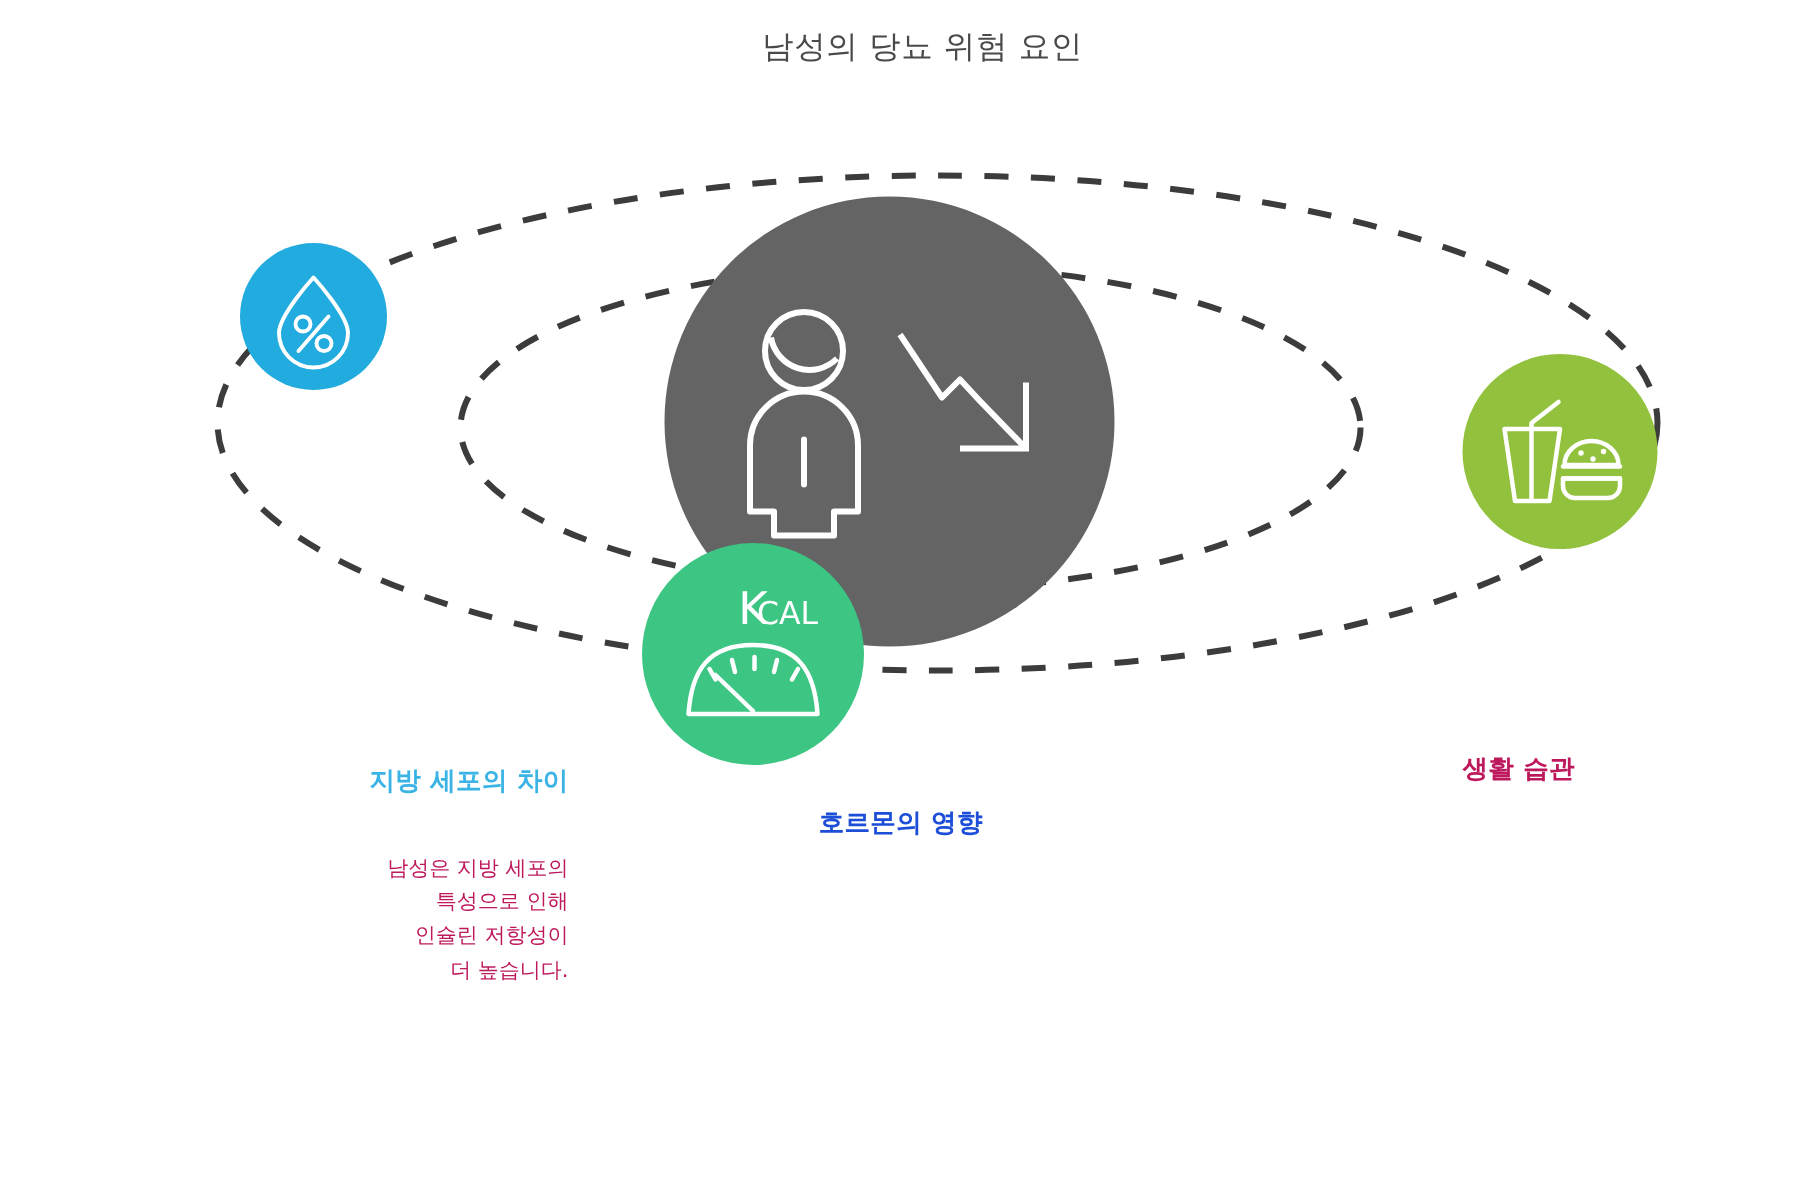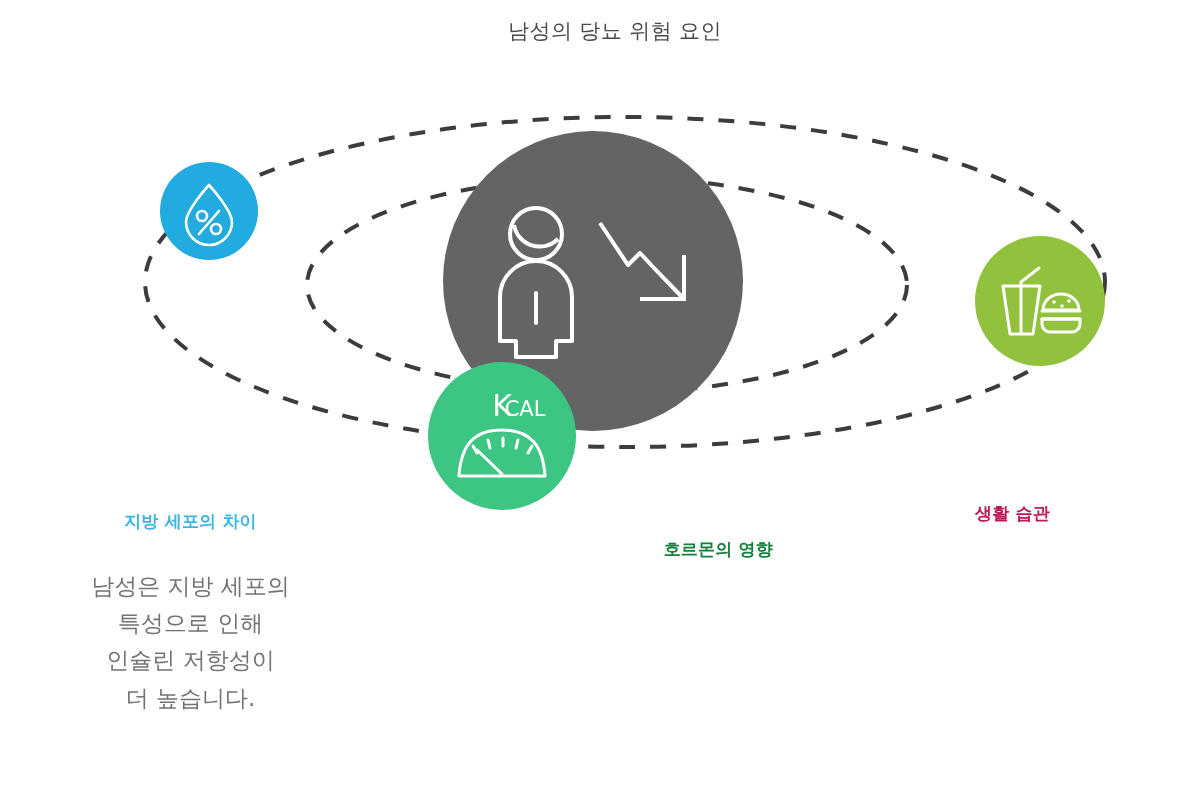--- a/index.html
+++ b/index.html
@@ -79,36 +79,36 @@
     position: absolute;
     left: 0;
     top: 498px;
     width: 1200px;
     height: 300px;
   }
   .col {
     position: absolute;
     text-align: center;
   }
-  .col-left   { left: 18px;  top: 12px;  width: 345px; }
+  .col-left   { left: 34px;  top: 12px;  width: 345px; text-align: right; }
   .col-center { left: 428px; top: 40px;  width: 345px; }
   .col-right  { left: 840px; top: 4px;   width: 345px; }
 
   .col-heading {
     font-size: 17px;
     font-weight: 700;
     line-height: 1.4;
     margin: 0 0 34px 0;
     letter-spacing: 0.2px;
   }
   .col-body {
-    font-size: 23px;
+    font-size: 14px;
     font-weight: 400;
     line-height: 1.62;
-    color: #737373;
+    color: #be185d;
     margin: 0;
     white-space: pre-line;
   }
 </style>
 </head>
 <body>
 
 <div class="page-title">남성의 당뇨 위험 요인</div>
 
 <div class="stage">
@@ -180,19 +180,19 @@
 
   <div class="col col-left">
     <div class="col-heading" style="color:#3bb4e5;">지방 세포의 차이</div>
     <div class="col-body">남성은 지방 세포의
 특성으로 인해
 인슐린 저항성이
 더 높습니다.</div>
   </div>
 
   <div class="col col-center">
-    <div class="col-heading" style="color:#15803d;text-align:right;">호르몬의 영향</div>
+    <div class="col-heading" style="color:#1d4ed8;">호르몬의 영향</div>
   </div>
 
   <div class="col col-right">
     <div class="col-heading" style="color:#be185d;">생활 습관</div>
   </div>
 </div>
 
 </body></html>

